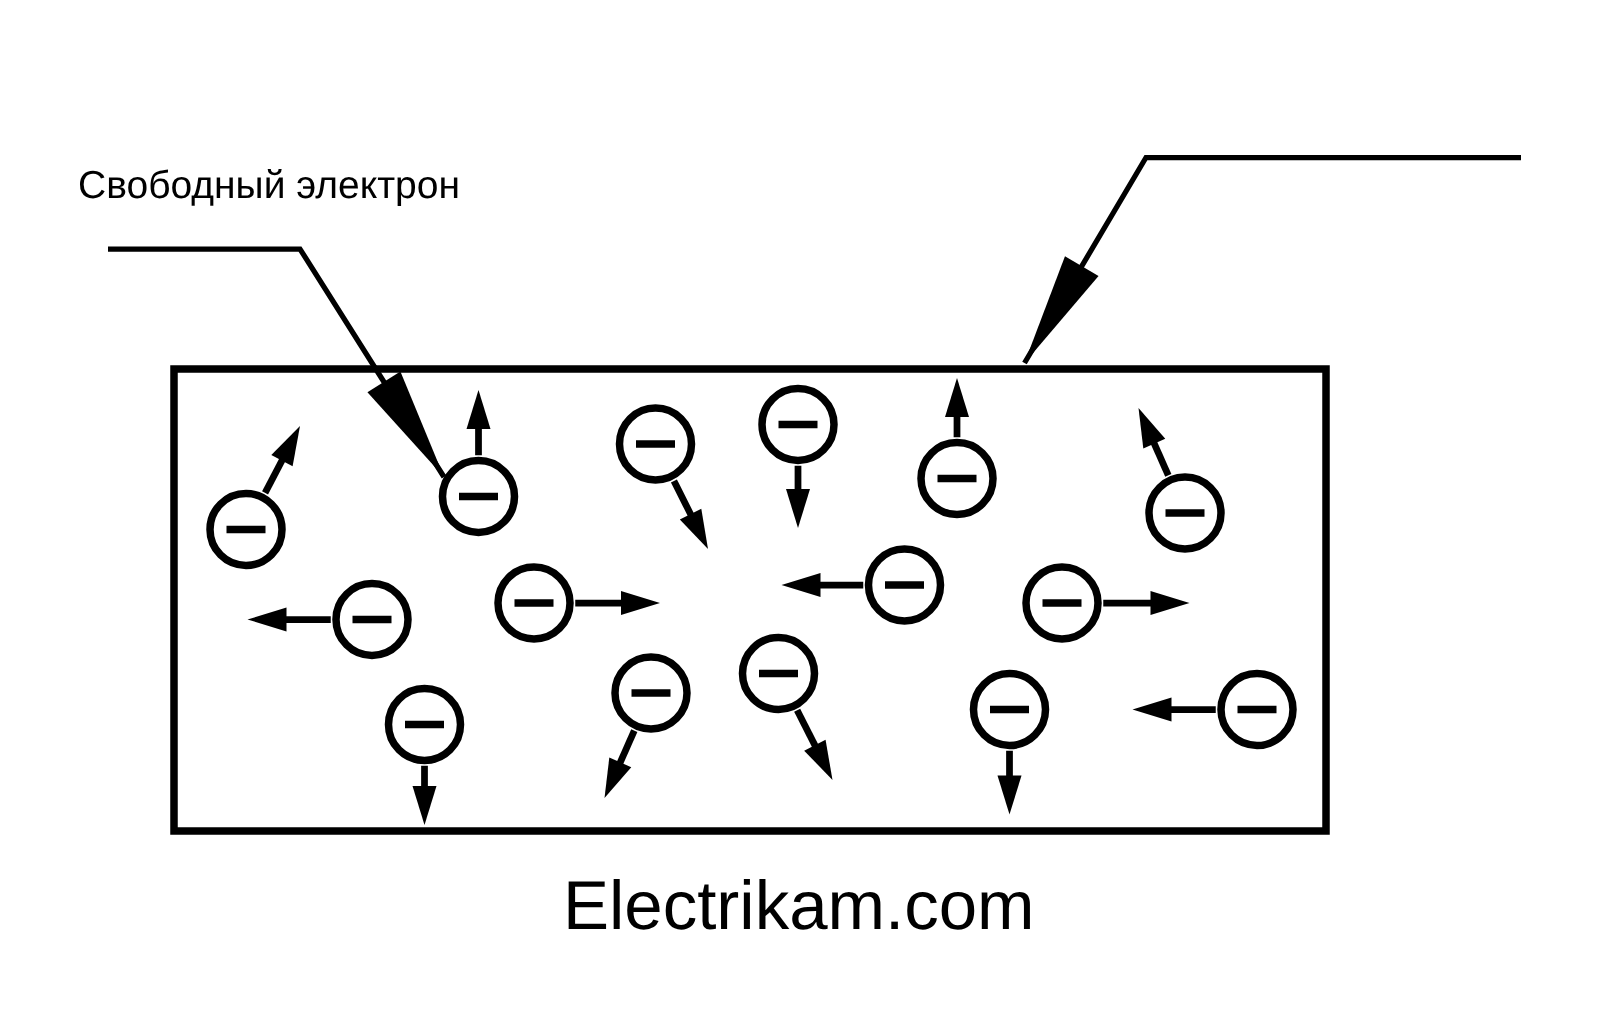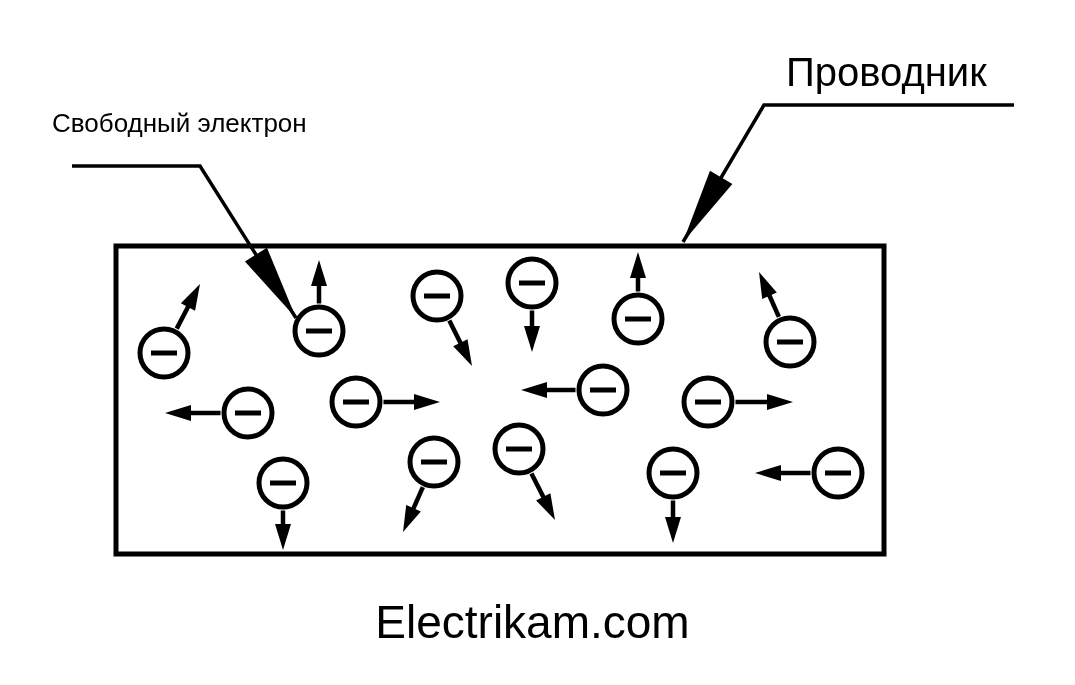--- a/index.html
+++ b/index.html
@@ -35,21 +35,20 @@
     left: 786px;
     top: 52px;
     font-size: 40px;
   }
   .label-watermark {
     left: 0;
     top: 580px;
     width: 1065px;
     text-align: center;
     font-size: 46px;
-    margin-top: 19px;
   }
 </style>
 </head>
 <body>
 
 <div id="canvas">
   <svg id="diagram-svg" width="1075" height="685" viewBox="0 0 1075 685">
       <rect x="116" y="246" width="768" height="308" fill="none" stroke="#000000" stroke-width="5"></rect>
       <polyline points="72,166 200,166 296,318" fill="none" stroke="#000000" stroke-width="3.5"></polyline>
       <polygon points="296,318 244.95916990649874,261.53024116072095 266.941881385304,247.6464233846334" fill="#000000" stroke="none"></polygon>
@@ -112,16 +111,15 @@
       <circle cx="673" cy="473" r="24" fill="#ffffff" stroke="#000000" stroke-width="5"></circle>
       <line x1="660" y1="473" x2="686" y2="473" stroke="#000000" stroke-width="5"></line>
       <line x1="810.5" y1="473" x2="770.6" y2="473" stroke="#000000" stroke-width="4.5"></line>
       <polygon points="755,473 781,465 781,481" fill="#000000" stroke="none"></polygon>
       <circle cx="838" cy="473" r="24" fill="#ffffff" stroke="#000000" stroke-width="5"></circle>
       <line x1="825" y1="473" x2="851" y2="473" stroke="#000000" stroke-width="5"></line>
     </svg>
 
   <div class="label label-free-electron">Свободный электрон</div>
 
-  <div class="label label-conductor">Проводник</div>
 
   <div class="label label-watermark">Electrikam.com</div>
 </div>
 
 </body></html>

